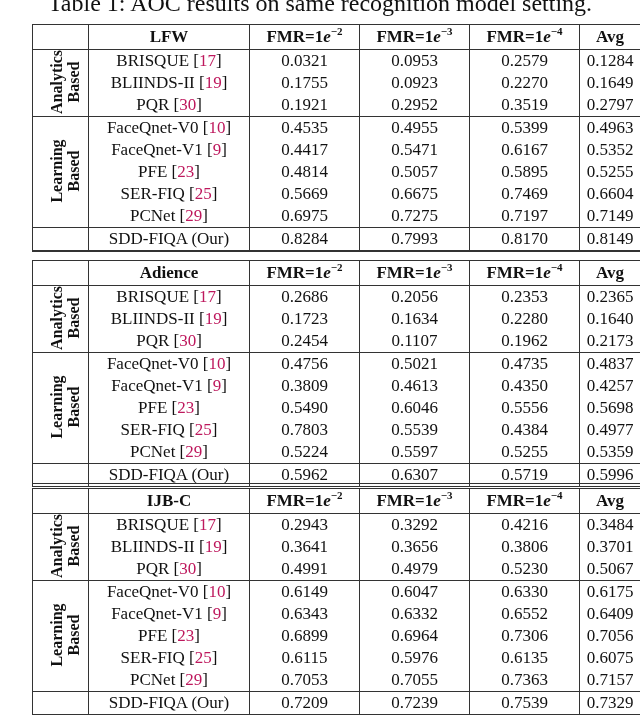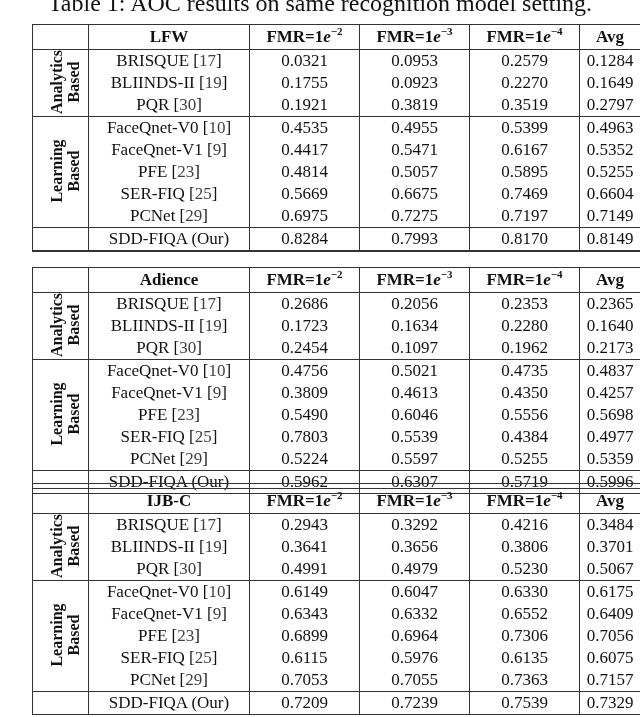--- a/index.html
+++ b/index.html
@@ -14,21 +14,21 @@
   .tbl td.v { height:22px; line-height:22px; }
   .tbl .colgroup-cell { border-right:1.5px solid #333; }
   .tbl .c-name { border-right:1.5px solid #333; }
   .tbl .c-f2, .tbl .c-f3, .tbl .c-f4 { border-right:1.5px solid #333; }
   .tbl tr.sep td { border-top:1.5px solid #333; }
   .tbl tr.ours td { font-weight:normal; border-top:1.5px solid #333; height:22px; }
   .tbl { border:1.5px solid #333; }
   .grp { position:relative; }
   .grp span.rot { display:inline-block; transform:rotate(-90deg); font-weight:bold;
                   font-size:16px; line-height:17px; white-space:nowrap; text-align:center; }
-  .cite { color:#404040; }
+  .cite { color:#be185d; }
   .sup { font-size:11px; vertical-align:super; line-height:0; font-style:normal; }
   .e { font-style:italic; }
   .dbl { position:absolute; left:32px; width:608px; height:2px; border-top:1.5px solid #333; }
 </style>
 </head>
 <body>
 
 <div class="caption">Table 1: AOC results on same recognition model setting.</div>
 
 <div id="tables-root">
@@ -69,21 +69,21 @@
         <tr>
           <td class="c-name v"><span>BLIINDS-II [</span><span class="cite">19</span><span>]</span></td>
           <td class="c-f2 v">0.1755</td>
           <td class="c-f3 v">0.0923</td>
           <td class="c-f4 v">0.2270</td>
           <td class="v">0.1649</td>
         </tr>
         <tr>
           <td class="c-name v"><span>PQR [</span><span class="cite">30</span><span>]</span></td>
           <td class="c-f2 v">0.1921</td>
-          <td class="c-f3 v">0.3819</td>
+          <td class="c-f3 v">0.2952</td>
           <td class="c-f4 v">0.3519</td>
           <td class="v">0.2797</td>
         </tr>
         <tr class="sep">
           <td class="colgroup-cell grp" rowspan="5"><span class="rot">Learning<br>Based</span></td>
           <td class="c-name v"><span>FaceQnet-V0 [</span><span class="cite">10</span><span>]</span></td>
           <td class="c-f2 v">0.4535</td>
           <td class="c-f3 v">0.4955</td>
           <td class="c-f4 v">0.5399</td>
           <td class="v">0.4963</td>
@@ -120,21 +120,21 @@
           <td class="colgroup-cell"></td>
           <td class="c-name">SDD-FIQA (Our)</td>
           <td class="c-f2">0.8284</td>
           <td class="c-f3">0.7993</td>
           <td class="c-f4">0.8170</td>
           <td class="">0.8149</td>
         </tr>
       </tbody>
 </table>
 <div class="dbl" style="top: 251px;"></div>
-<table class="tbl" style="top: 267px; padding-left: 32px;">
+<table class="tbl" style="top: 260px; padding-left: 32px;">
   <colgroup>
     <col style="width:56px">
         <col style="width:161px">
         <col style="width:110px">
     <col style="width:110px">
         <col style="width:110px">
         <col style="width:61px">
   </colgroup>
   <thead>
     <tr>
@@ -164,21 +164,21 @@
         <tr>
           <td class="c-name v"><span>BLIINDS-II [</span><span class="cite">19</span><span>]</span></td>
           <td class="c-f2 v">0.1723</td>
           <td class="c-f3 v">0.1634</td>
           <td class="c-f4 v">0.2280</td>
           <td class="v">0.1640</td>
         </tr>
         <tr>
           <td class="c-name v"><span>PQR [</span><span class="cite">30</span><span>]</span></td>
           <td class="c-f2 v">0.2454</td>
-          <td class="c-f3 v">0.1097</td>
+          <td class="c-f3 v">0.1107</td>
           <td class="c-f4 v">0.1962</td>
           <td class="v">0.2173</td>
         </tr>
         <tr class="sep">
           <td class="colgroup-cell grp" rowspan="5"><span class="rot">Learning<br>Based</span></td>
           <td class="c-name v"><span>FaceQnet-V0 [</span><span class="cite">10</span><span>]</span></td>
           <td class="c-f2 v">0.4756</td>
           <td class="c-f3 v">0.5021</td>
           <td class="c-f4 v">0.4735</td>
           <td class="v">0.4837</td>

